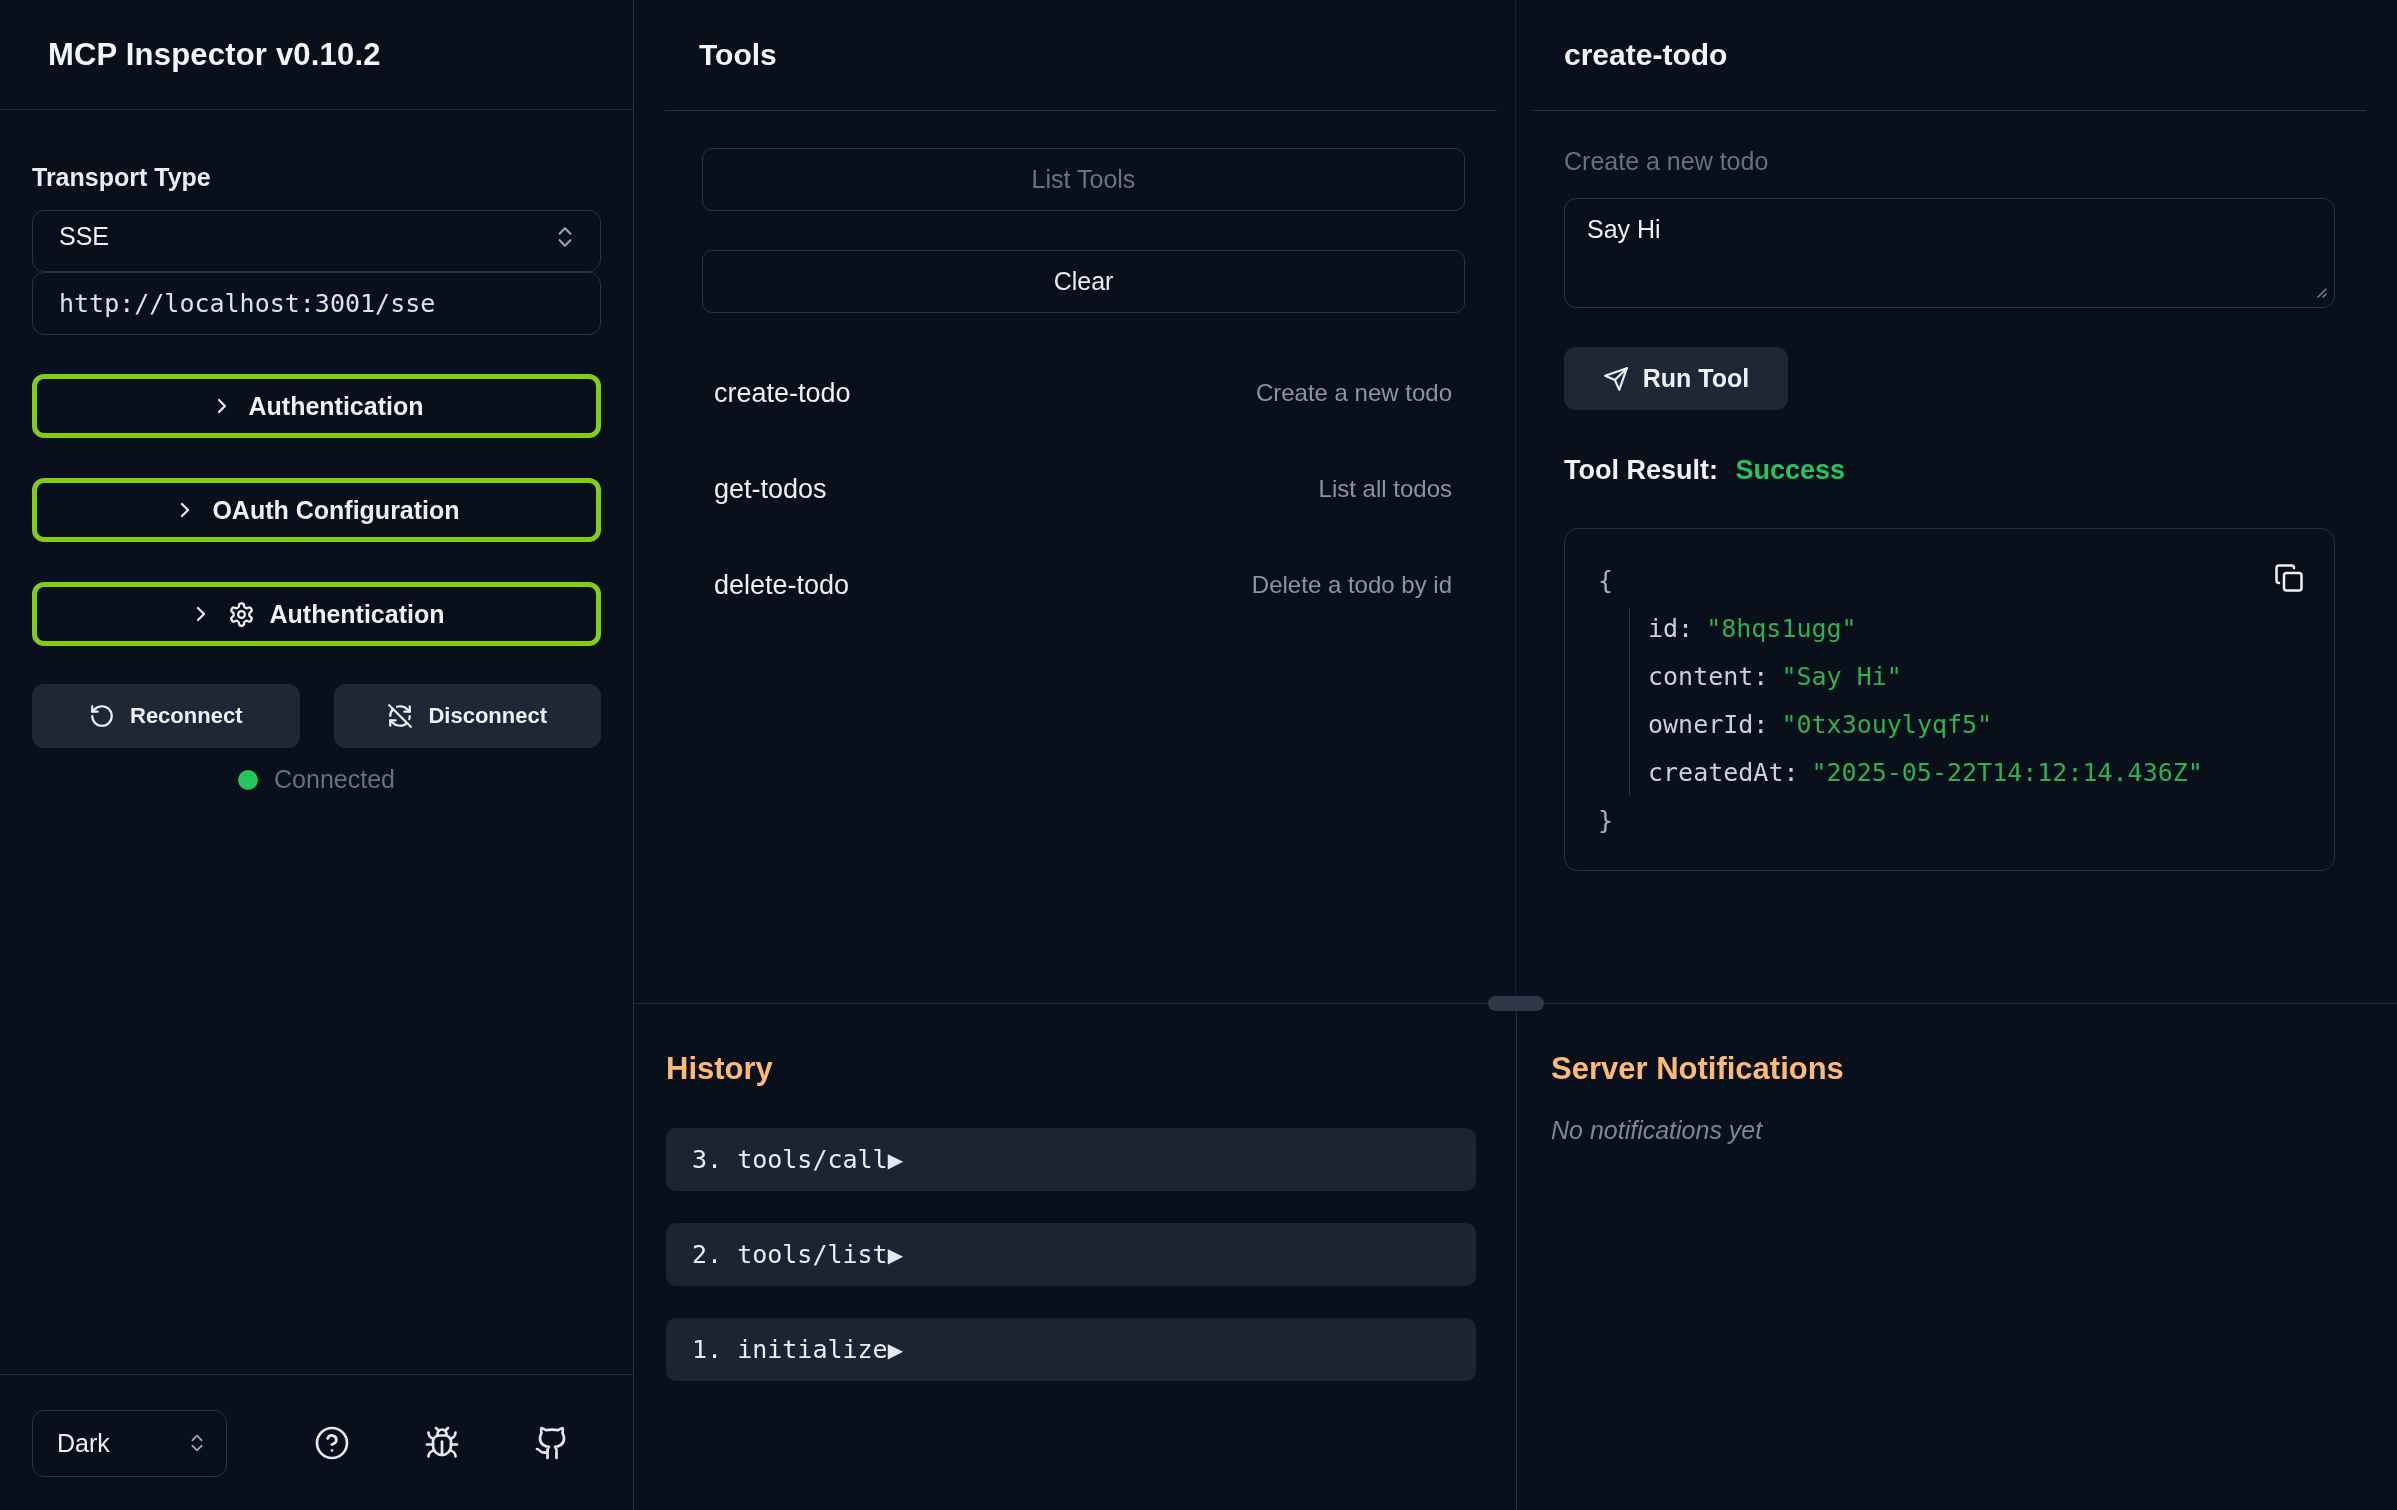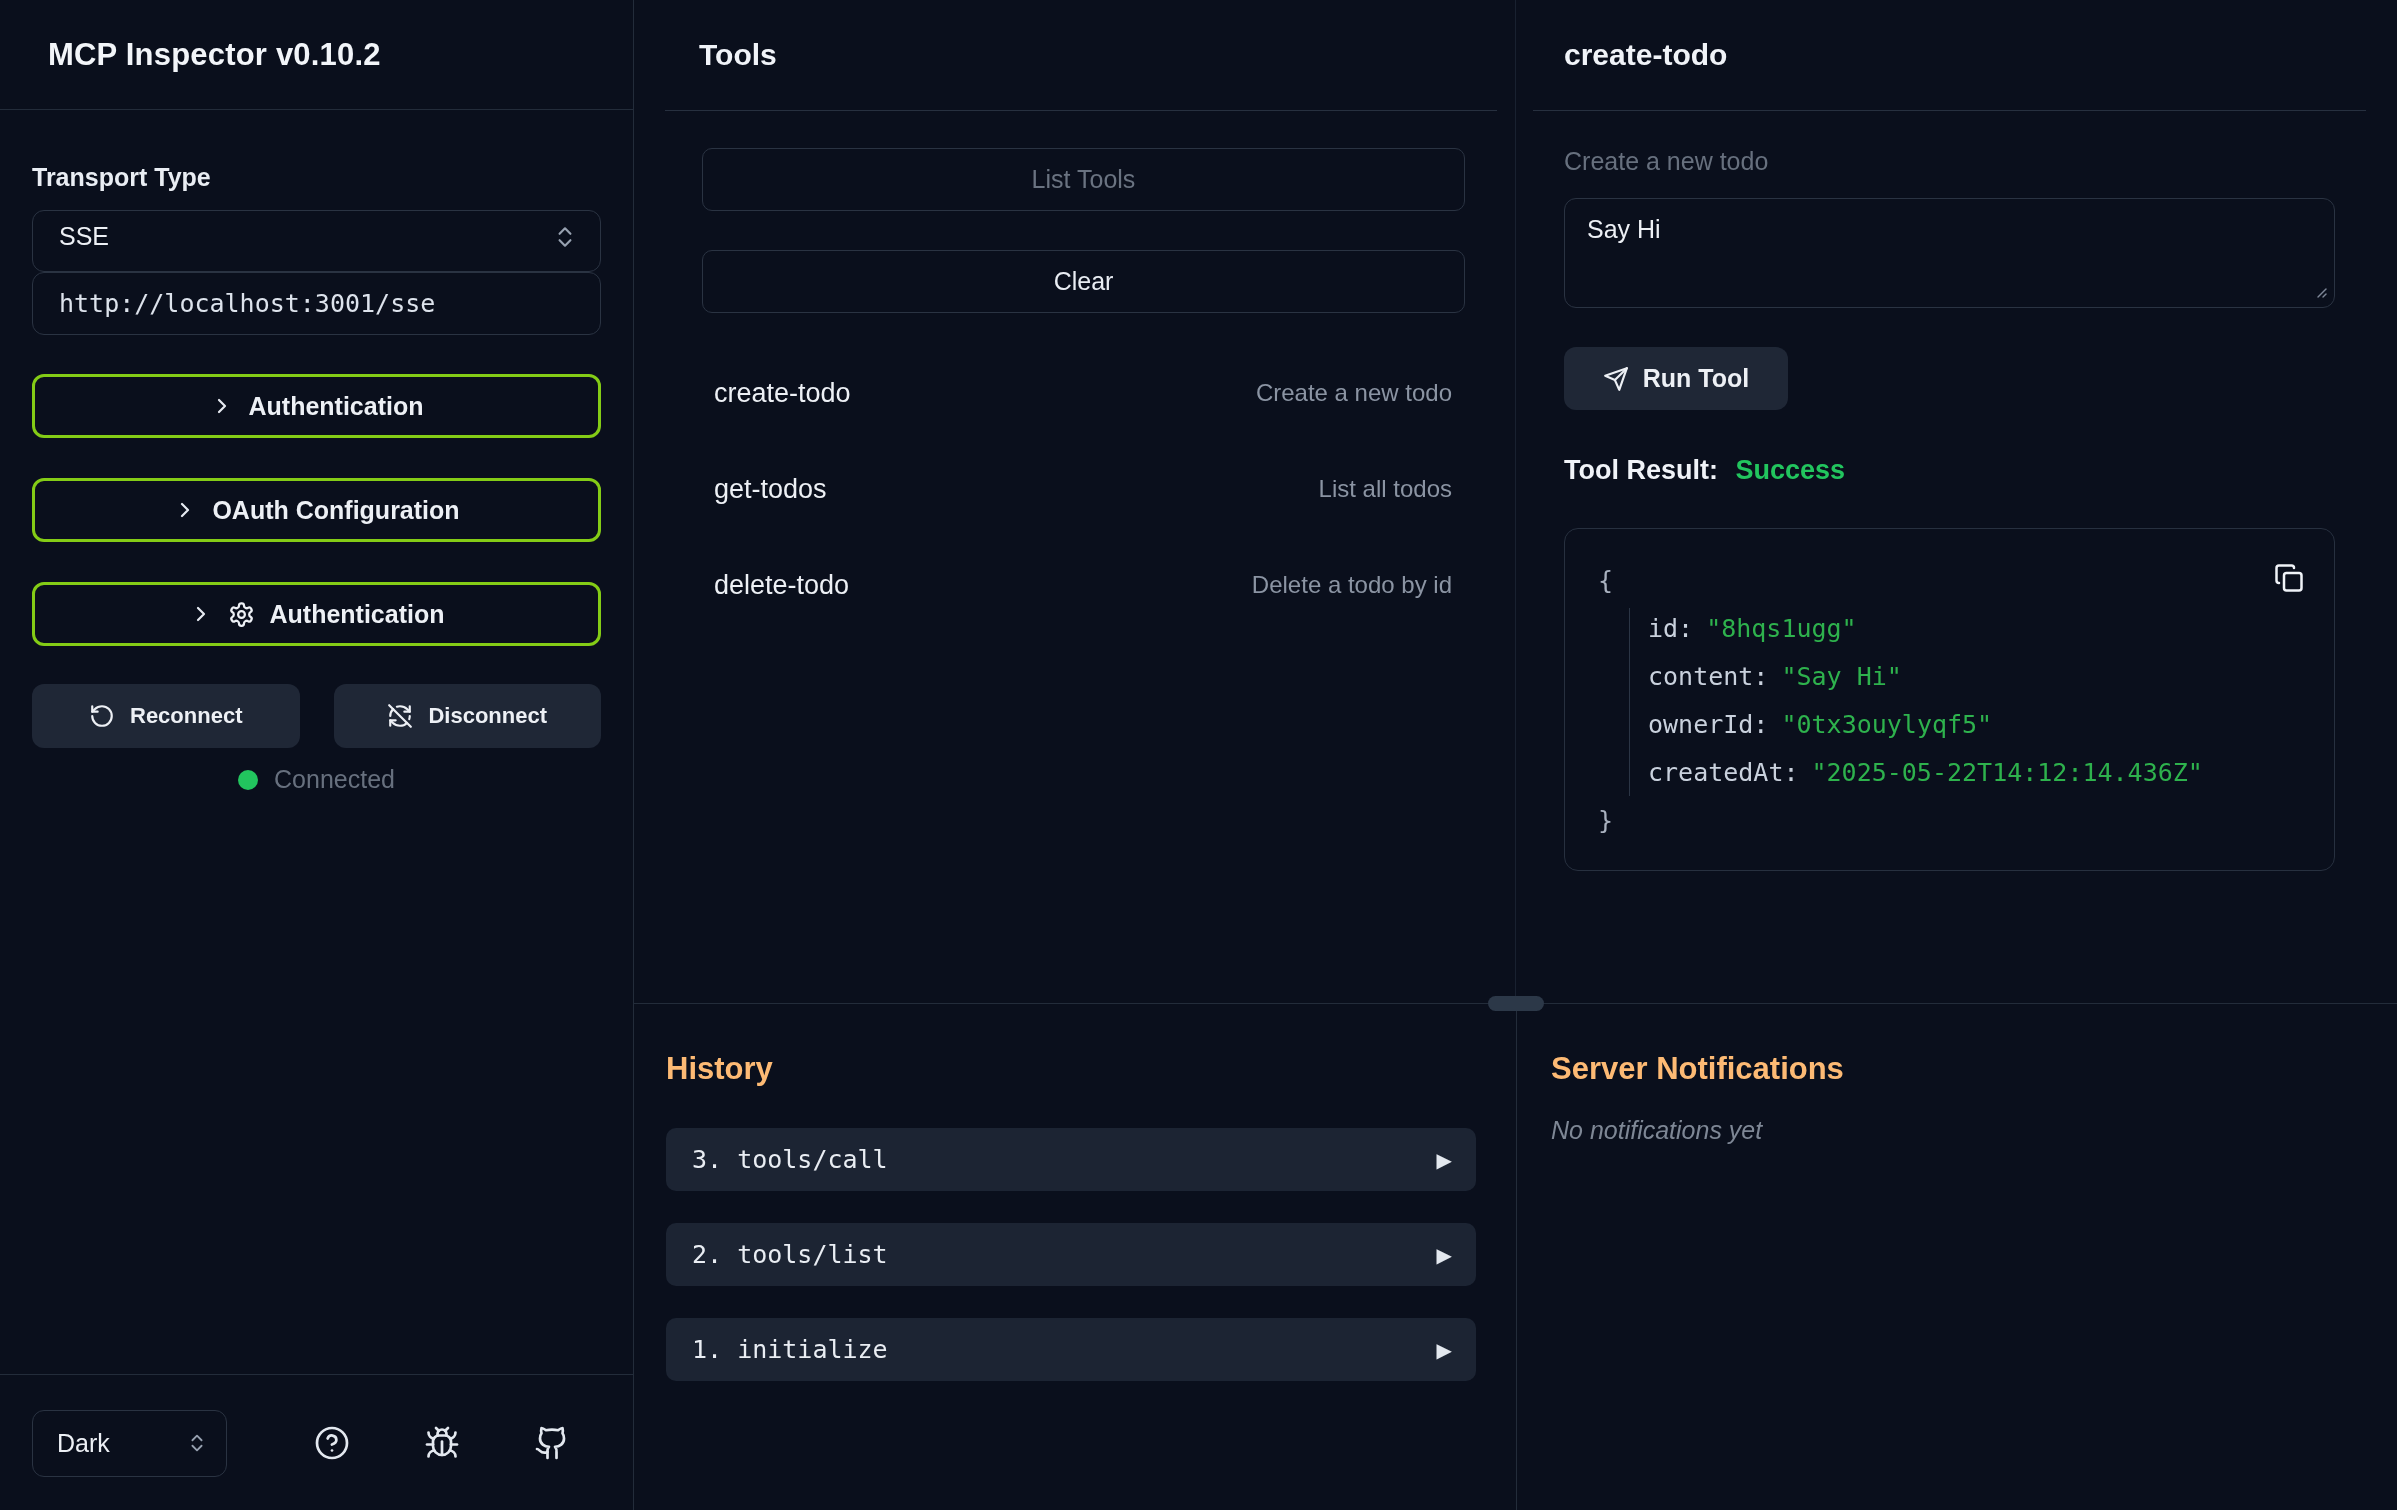--- a/index.html
+++ b/index.html
@@ -23,21 +23,21 @@
     font-size:25px; color:#edf0f5; cursor:pointer;
   }
   .select-box .chev { color:#97a1b0; }
   .url-label { margin-top:48px; }
   .url-input {
     width:100%; height:63px; background:transparent; border:1px solid #2a3342; border-radius:12px;
     font-family:"DejaVu Sans Mono","Liberation Mono",monospace; font-size:25px; color:#dde3ec;
     padding:0 26px; outline:none;
   }
   .collapse-btn {
-    margin-top:40px; width:100%; height:64px; border:3px solid #84cc16; border-radius:12px; background:transparent;
+    margin-top:40px; width:100%; height:64px; border:5px solid #84cc16; border-radius:12px; background:transparent;
     display:flex; align-items:center; justify-content:center; gap:15px;
     font-size:25px; font-weight:600; color:#edf0f5; cursor:pointer;
   }
   .collapse-btn:first-of-type { margin-top:39px; }
   .collapse-btn .chev-r { color:#e6eaf1; }
   .connect-row { margin-top:38px; display:flex; gap:34px; }
   .solid-btn {
     flex:1; height:64px; border:none; border-radius:12px; background:#1f2736;
     display:flex; align-items:center; justify-content:center; gap:15px;
     font-size:22px; font-weight:600; color:#edf0f5; cursor:pointer;
@@ -112,21 +112,21 @@
   .copy-btn { position:absolute; right:30px; top:34px; background:none; border:none; color:#f0f3f8; cursor:pointer; padding:0; }
 
   
   .bottom-row { flex:1; border-top:1px solid #232c3a; display:flex; position:relative; min-height:0; }
   .split-grip { position:absolute; left:854px; top:-8px; width:56px; height:15px; border-radius:8px; background:#2c3848; cursor:row-resize; }
   .history-panel { width:883px; flex:none; border-right:1px solid #232c3a; padding:0 40px 0 32px; }
   .section-title { margin-top:47px; font-size:31px; font-weight:700; color:#fdba74; }
   .history-list { margin-top:41px; }
   .history-item {
     height:63px; margin-bottom:32px; border-radius:10px; background:#1c2433;
-    display:flex; align-items:center; justify-content:space-between; padding:0 24px 0 26px; cursor:pointer;
+    display:flex; align-items:center; padding:0 24px 0 26px; cursor:pointer;
   }
   .history-label { font-family:"DejaVu Sans Mono","Liberation Mono",monospace; font-size:25px; color:#e9edf3; }
   .history-arrow { font-size:20px; color:#e3e8ef; }
   .notifications-panel { flex:1; padding-left:34px; }
   .empty-text { margin-top:29px; font-size:25px; font-style:italic; color:#7e8795; }
 
   svg { display:block; }
 </style>
 </head>
 <body>

